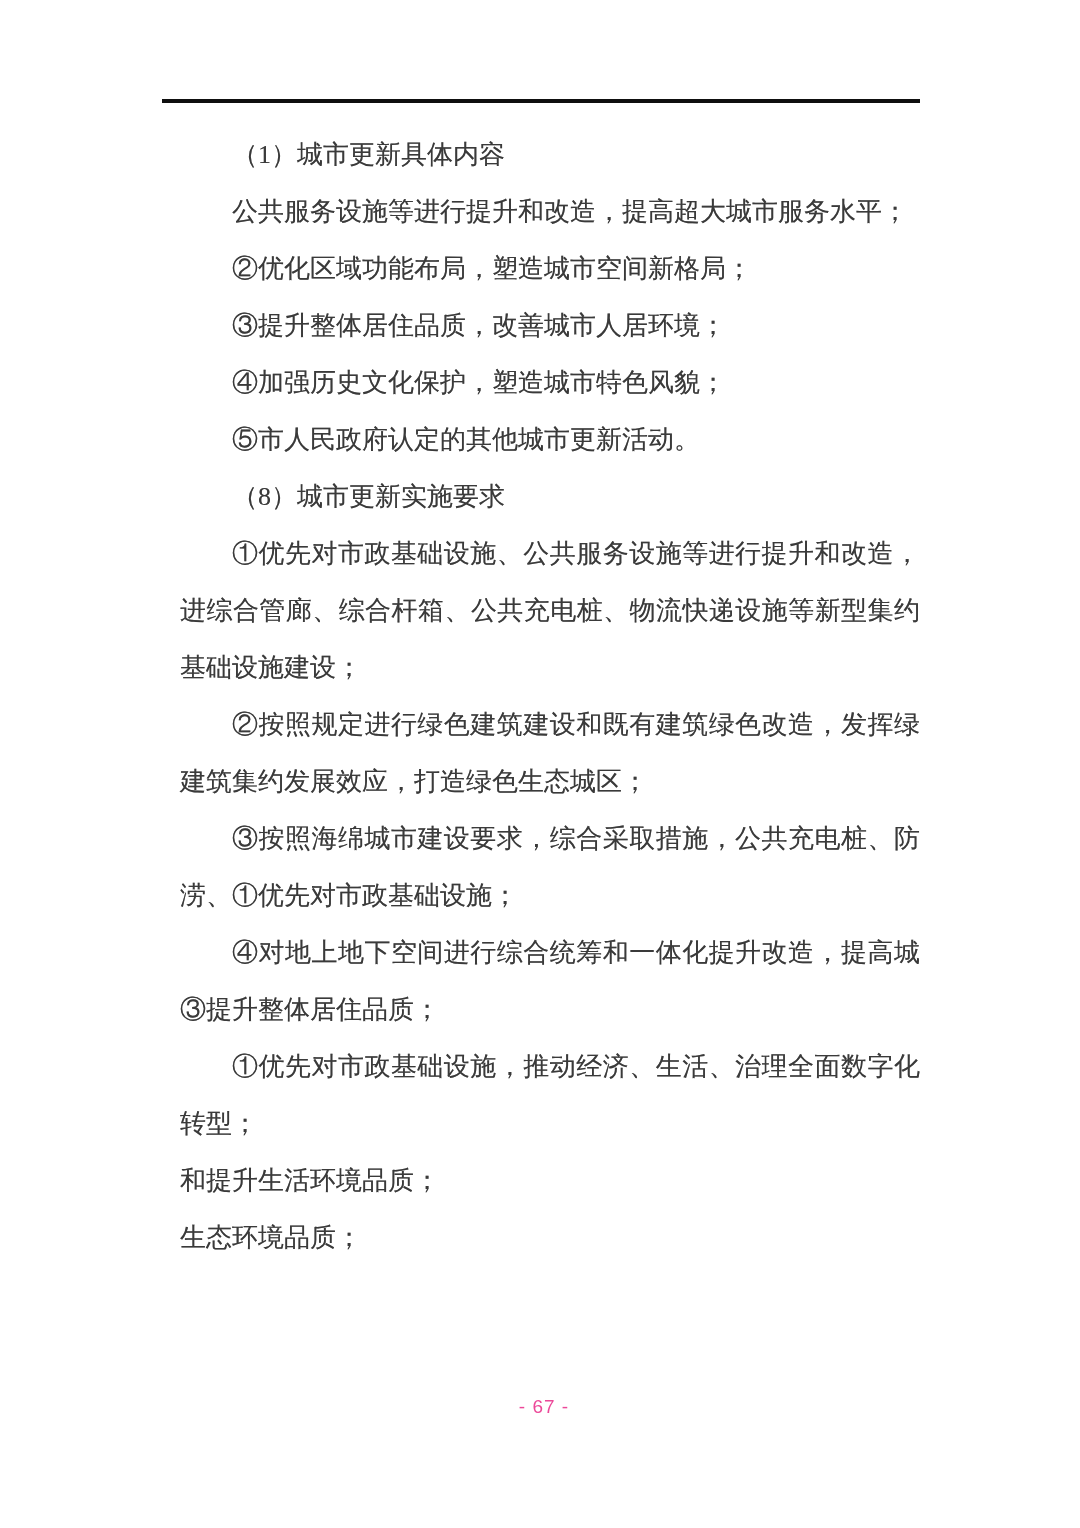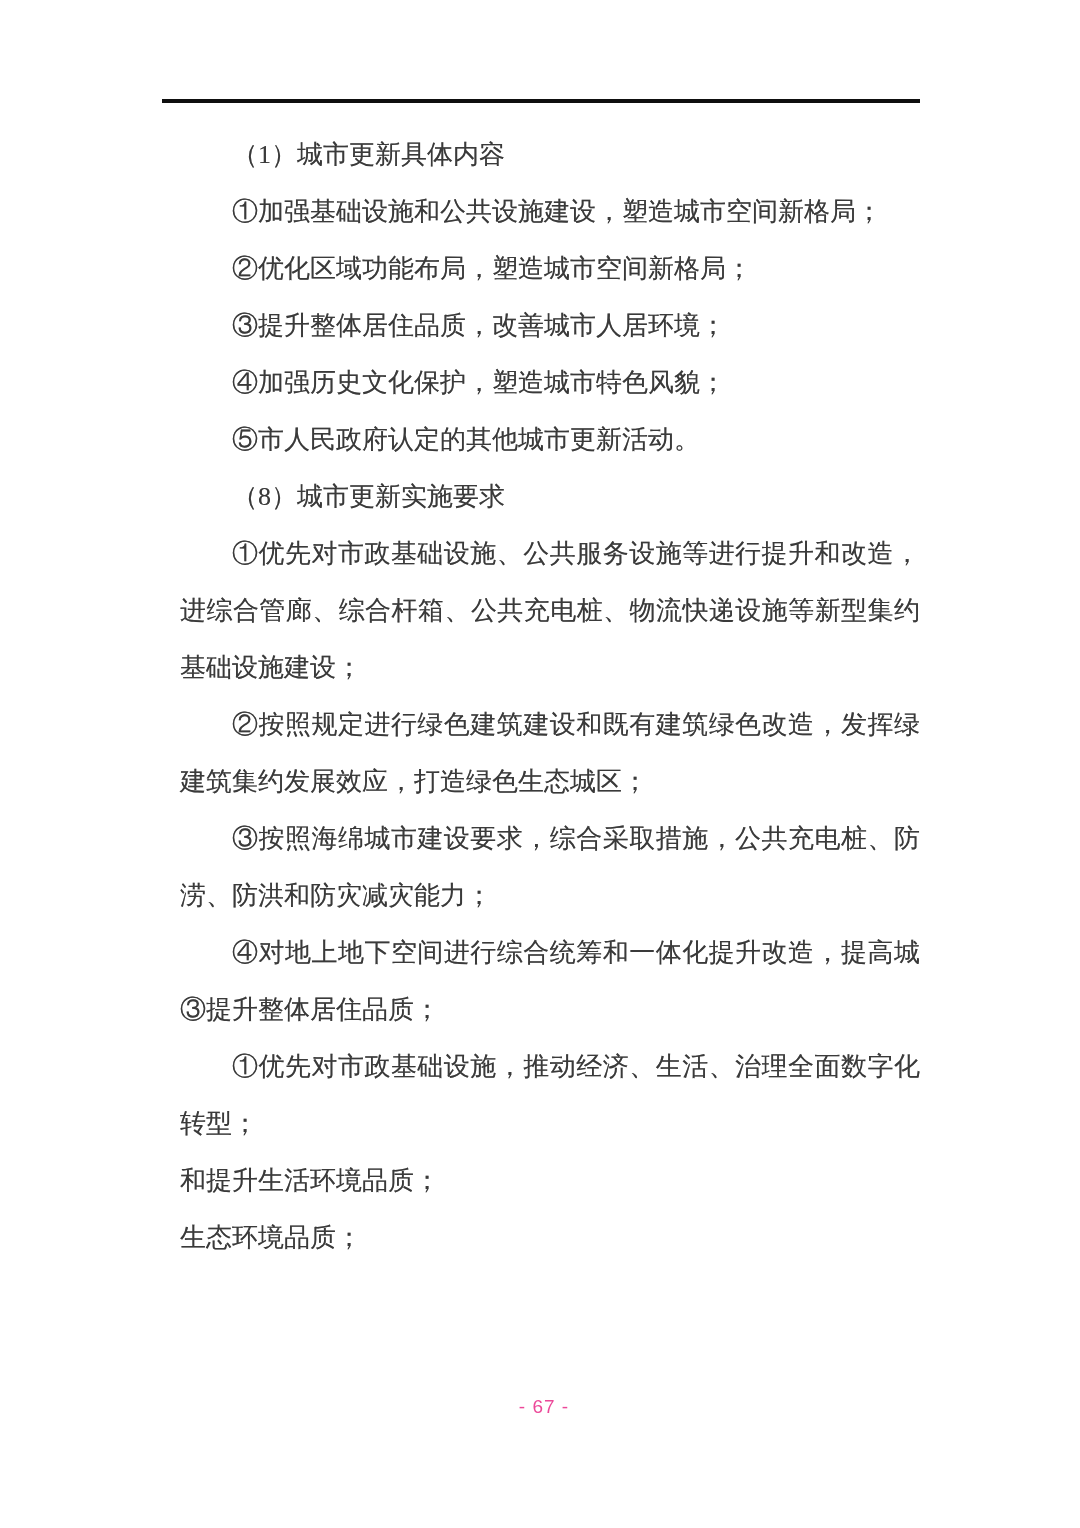--- a/index.html
+++ b/index.html
@@ -64,33 +64,33 @@
     font-family: "Liberation Sans", "DejaVu Sans", sans-serif;
   }
 </style>
 </head>
 <body style="--rule-color: #0f0f0f; --ink-color: #3a3a3a;">
 
 <div class="page">
   <div class="top-rule"></div>
   <div class="content" id="content">
       <div class="line indent">（1）城市更新具体内容</div>
-      <div class="line indent">①加强基础设施和公共设施建设，塑造城市空间新格局；</div>
+      <div class="line indent">公共服务设施等进行提升和改造，提高超大城市服务水平；</div>
       <div class="line indent">②优化区域功能布局，塑造城市空间新格局；</div>
       <div class="line indent">③提升整体居住品质，改善城市人居环境；</div>
       <div class="line indent">④加强历史文化保护，塑造城市特色风貌；</div>
       <div class="line indent">⑤市人民政府认定的其他城市更新活动。</div>
       <div class="line indent">（8）城市更新实施要求</div>
       <div class="line indent stretch">①优先对市政基础设施、公共服务设施等进行提升和改造，推</div>
       <div class="line stretch">进综合管廊、综合杆箱、公共充电桩、物流快递设施等新型集约化</div>
       <div class="line">基础设施建设；</div>
       <div class="line indent stretch">②按照规定进行绿色建筑建设和既有建筑绿色改造，发挥绿色</div>
       <div class="line">建筑集约发展效应，打造绿色生态城区；</div>
       <div class="line indent stretch">③按照海绵城市建设要求，综合采取措施，公共充电桩、防</div>
-      <div class="line">涝、防洪和防灾减灾能力；</div>
+      <div class="line">涝、①优先对市政基础设施；</div>
       <div class="line indent stretch">④对地上地下空间进行综合统筹和一体化提升改造，提高城市</div>
       <div class="line">③提升整体居住品质；</div>
       <div class="line indent stretch">①优先对市政基础设施，推动经济、生活、治理全面数字化</div>
       <div class="line">转型；</div>
       <div class="line">和提升生活环境品质；</div>
       <div class="line">生态环境品质；</div>
     </div>
   <div class="page-number">- 67 -</div>
 </div>
 

